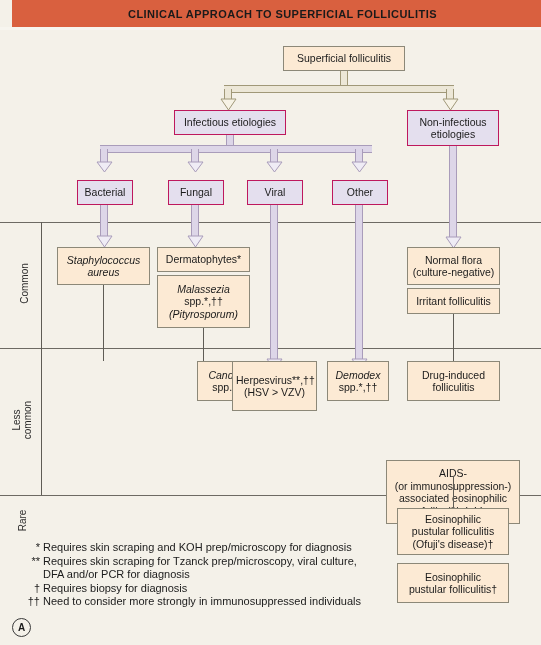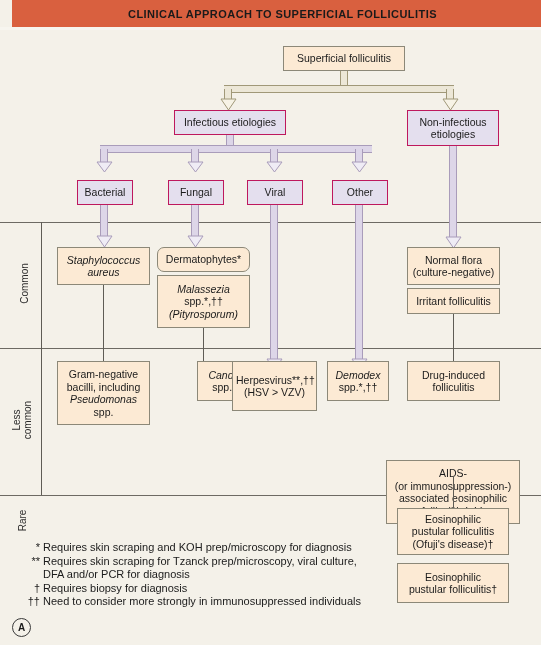--- a/index.html
+++ b/index.html
@@ -203,21 +203,21 @@
       </svg>
   </div>
 
   <div class="box peach" style="left:57px;top:247px;width:93px;height:38px;">
     <span class="inner it">
       <span>Staphylococcus</span><br>
       <span>aureus</span>
     </span>
   </div>
 
-  <div class="box peach" style="left:157px;top:247px;width:93px;height:25px;border-radius:7px;">
+  <div class="box peach" style="left:157px;top:247px;width:93px;height:25px;">
     <span class="inner">Dermatophytes*</span>
   </div>
 
   <div class="box peach" style="left:157px;top:275px;width:93px;height:53px;">
     <span class="inner">
       <span class="it">Malassezia</span><br>
       <span>spp.*,††</span><br>
       <span class="it">(Pityrosporum)</span>
     </span>
   </div>
@@ -230,28 +230,20 @@
   </div>
 
   <div class="box peach" style="left:407px;top:288px;width:93px;height:26px;">
     <span class="inner">Irritant folliculitis</span>
   </div>
 
   <div class="thin" style="left:103px;top:285px;width:1px;height:76px;"></div>
   <div class="thin" style="left:203px;top:328px;width:1px;height:33px;"></div>
   <div class="thin" style="left:453px;top:314px;width:1px;height:47px;"></div>
 
-  <div class="box peach" style="left:57px;top:361px;width:93px;height:64px;">
-    <span class="inner">
-      <span>Gram-negative</span><br>
-      <span>bacilli, including</span><br>
-      <span class="it">Pseudomonas</span><br>
-      <span>spp.</span>
-    </span>
-  </div>
 
   <div class="box peach" style="left:165px;top:361px;width:62px;height:40px;margin-left:32px;">
     <span class="inner">
       <span class="it">Candida</span><br>
       <span>spp.††</span>
     </span>
   </div>
 
   <div class="box peach" style="left:232px;top:361px;width:85px;height:50px;">
     <span class="inner">

